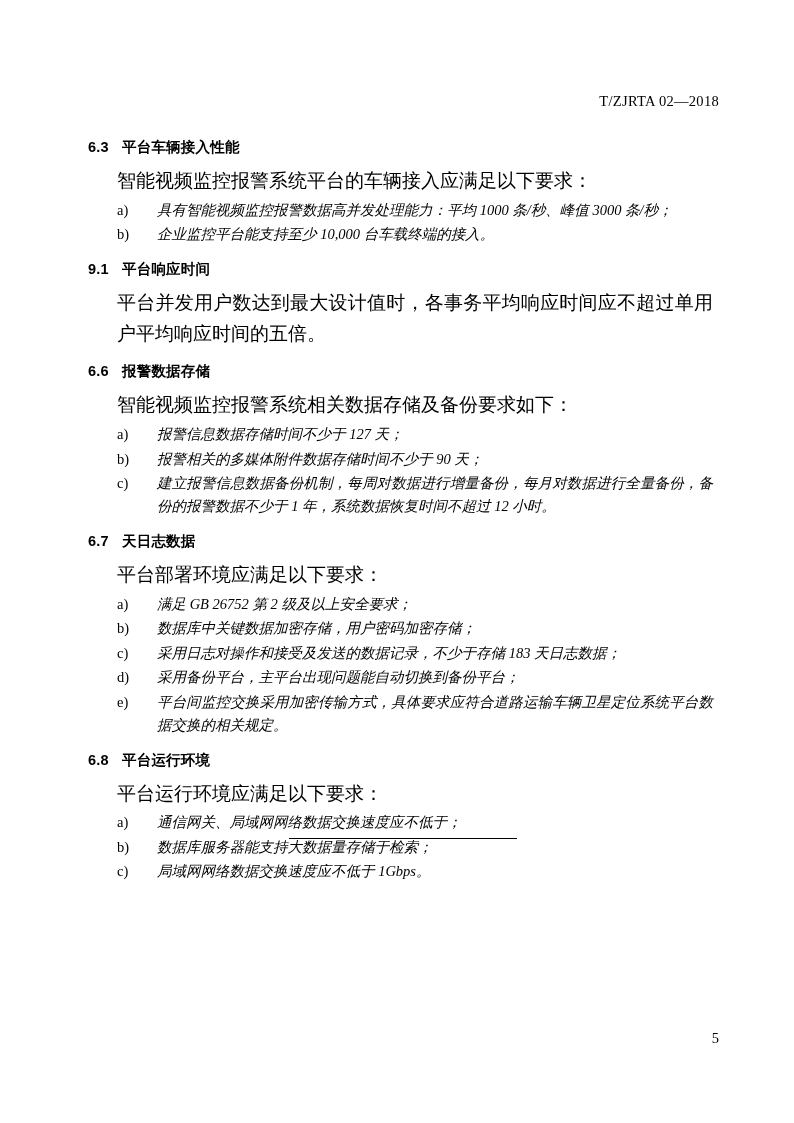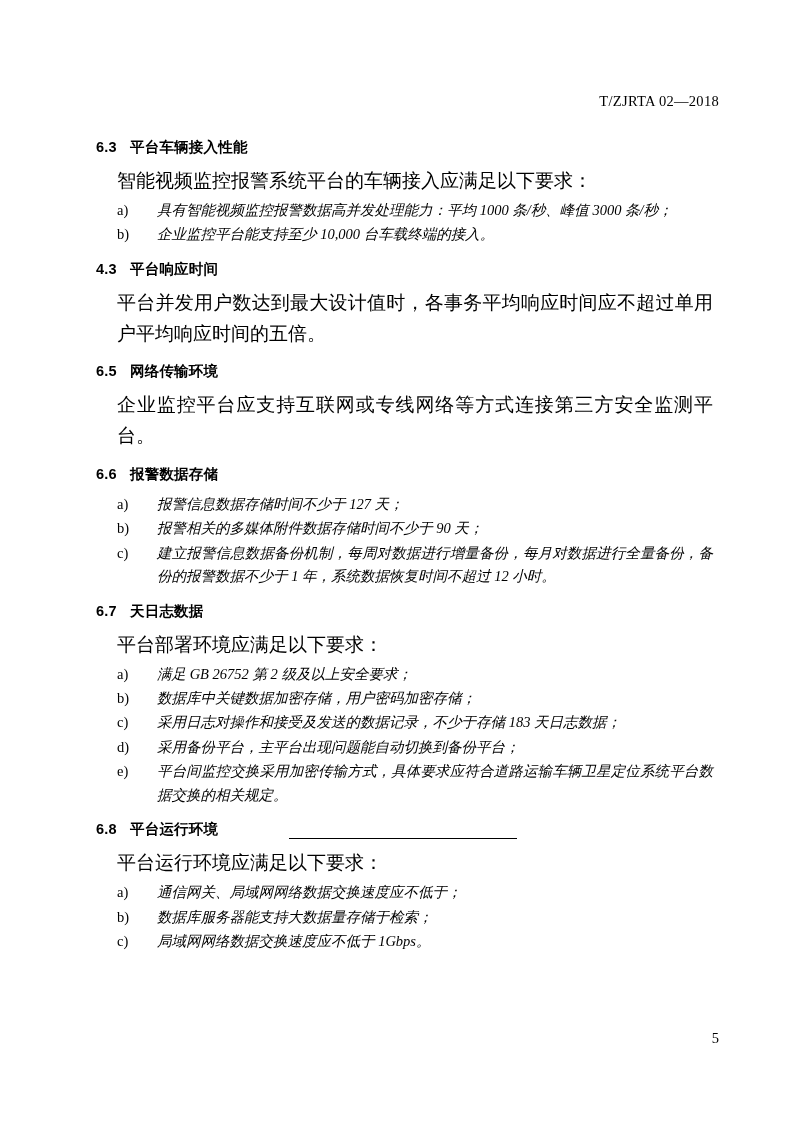--- a/index.html
+++ b/index.html
@@ -43,21 +43,20 @@
   .clause-title {
     font-family: "Liberation Sans", "DejaVu Sans", sans-serif;
     font-size: 14.5px;
     font-weight: bold;
     margin: 13px 0 9px 0;
     letter-spacing: 0.2px;
   }
   .clause-title .num {
     display: inline-block;
     min-width: 34px;
-    margin-left: 8px;
   }
   .para {
     font-size: 19px;
     line-height: 1.62;
     margin: 0 0 2px 0;
     padding-left: 29px;
     text-align: justify;
   }
   .list {
     margin: 0;
@@ -121,36 +120,31 @@
         </li>
         <li class="list-item">
           <span class="marker">b)</span>
           <span class="itext">企业监控平台能支持至少 10,000 台车载终端的接入。</span>
         </li>
       </ul>
     </div>
 
     <div class="clause">
       <div class="clause-title">
-        <span class="num">4.3</span><span>平台响应时间</span>
+        <span class="num">9.1</span><span>平台响应时间</span>
       </div>
       <p class="para">平台并发用户数达到最大设计值时，各事务平均响应时间应不超过单用户平均响应时间的五倍。</p>
     </div>
 
-    <div class="clause">
-      <div class="clause-title">
-        <span class="num">6.5</span><span>网络传输环境</span>
-      </div>
-      <p class="para">企业监控平台应支持互联网或专线网络等方式连接第三方安全监测平台。</p>
-    </div>
 
     <div class="clause">
       <div class="clause-title">
         <span class="num">6.6</span><span>报警数据存储</span>
       </div>
+      <p class="para">智能视频监控报警系统相关数据存储及备份要求如下：</p>
       <ul class="list">
         <li class="list-item">
           <span class="marker">a)</span>
           <span class="itext">报警信息数据存储时间不少于 127 天；</span>
         </li>
         <li class="list-item">
           <span class="marker">b)</span>
           <span class="itext">报警相关的多媒体附件数据存储时间不少于 90 天；</span>
         </li>
         <li class="list-item">

